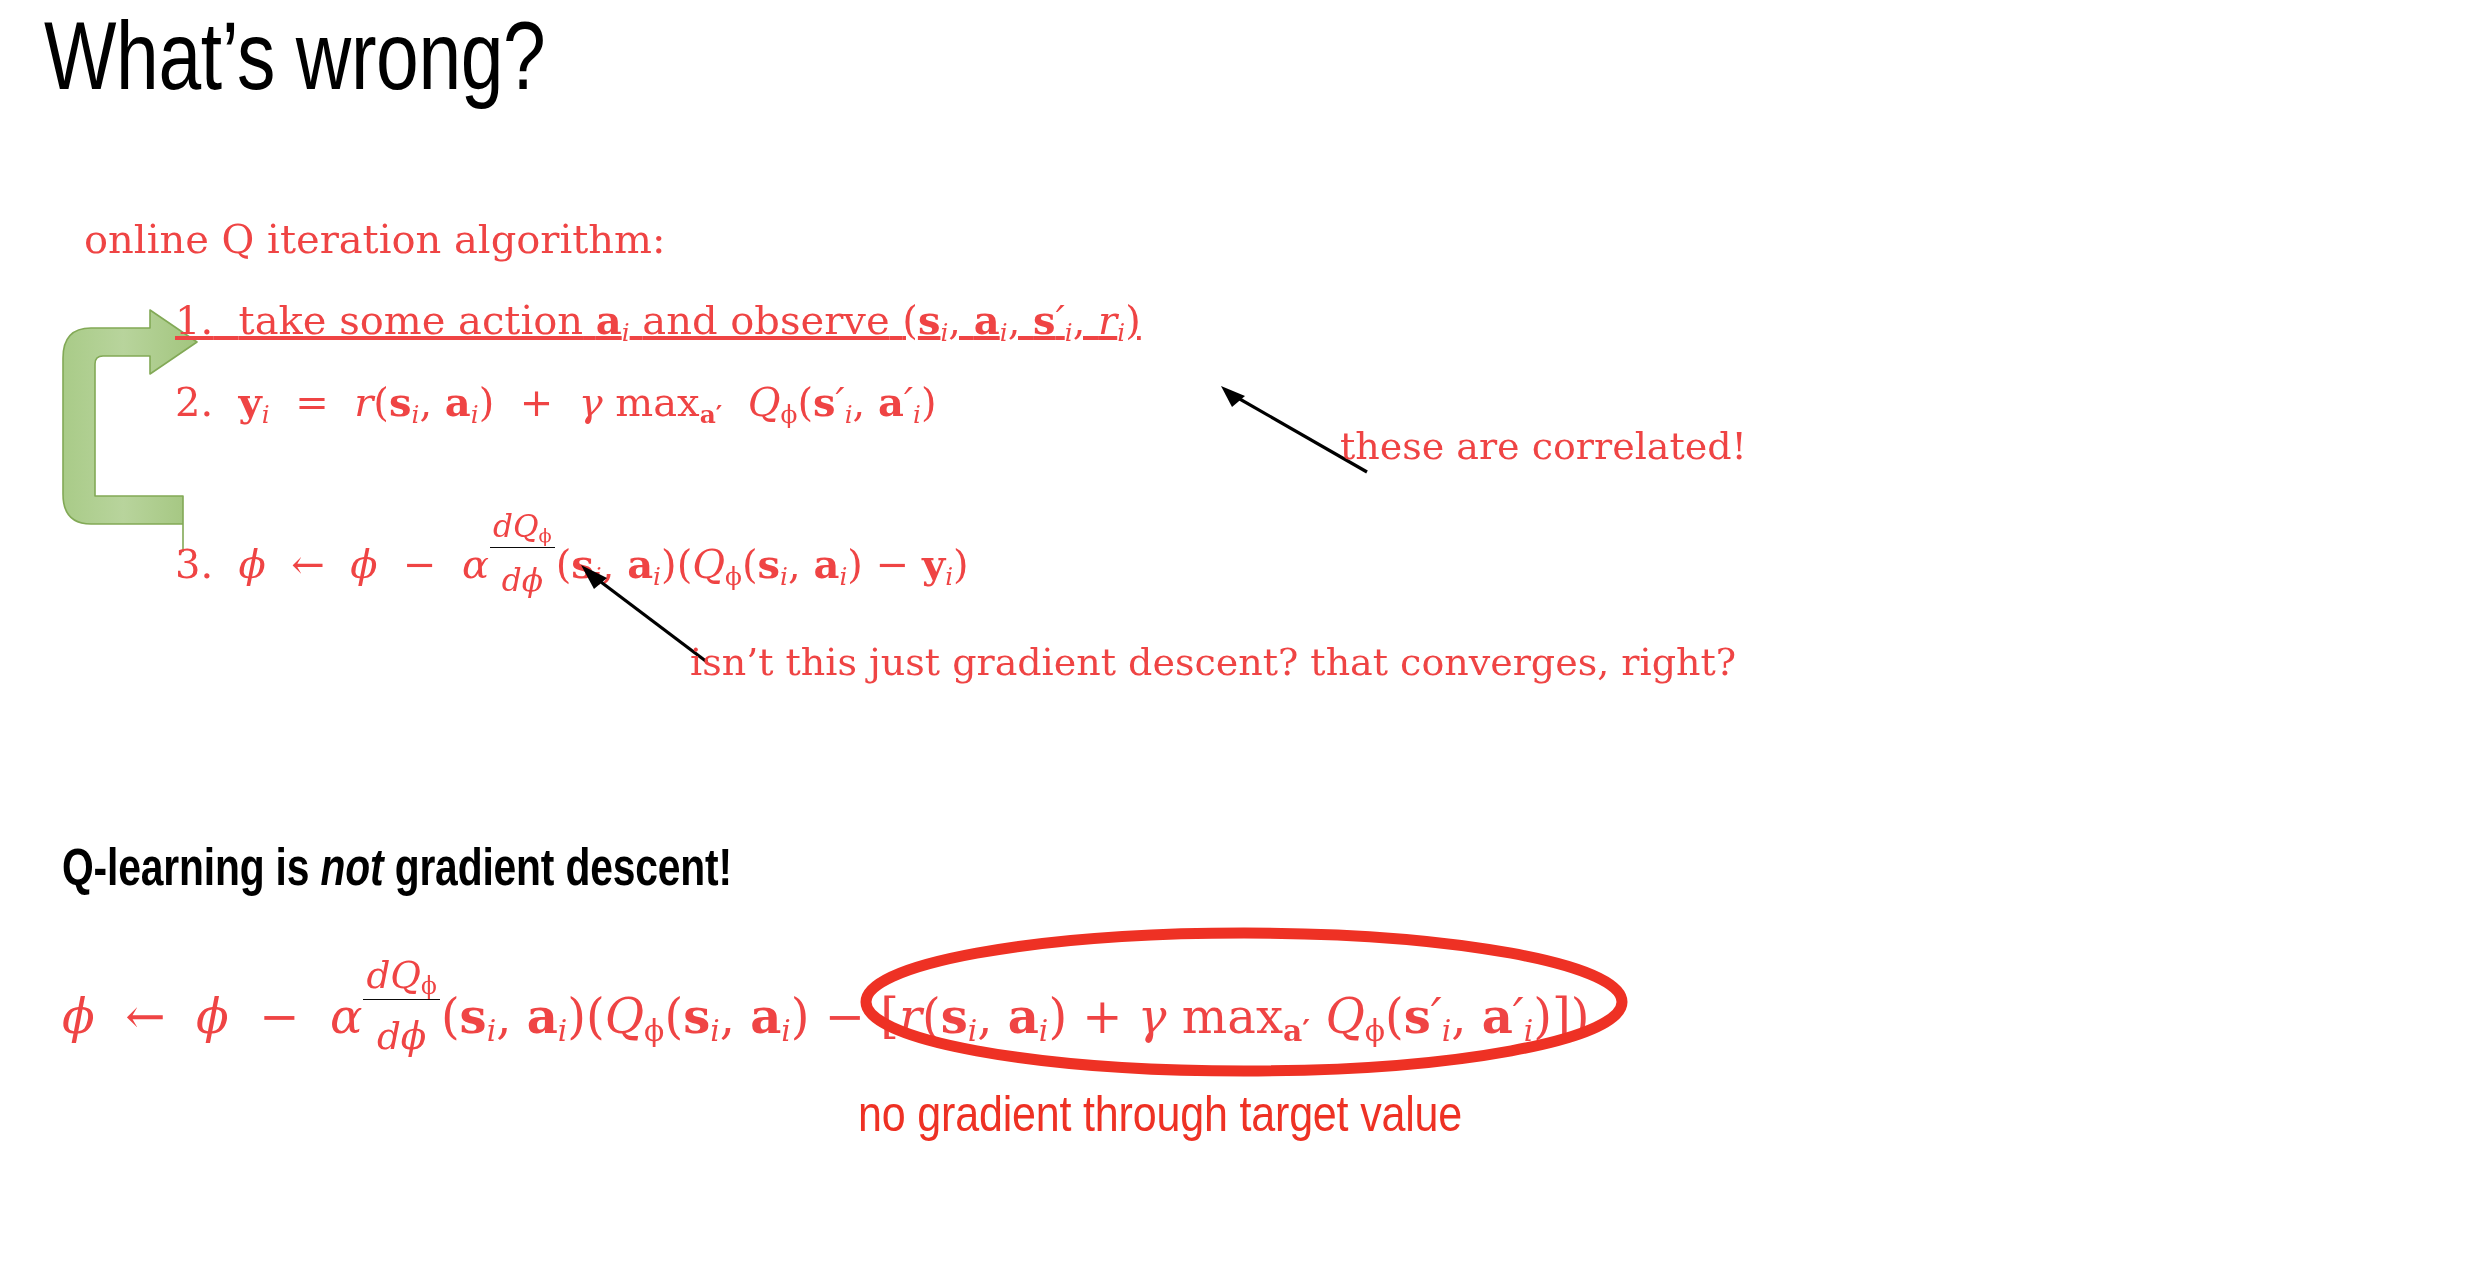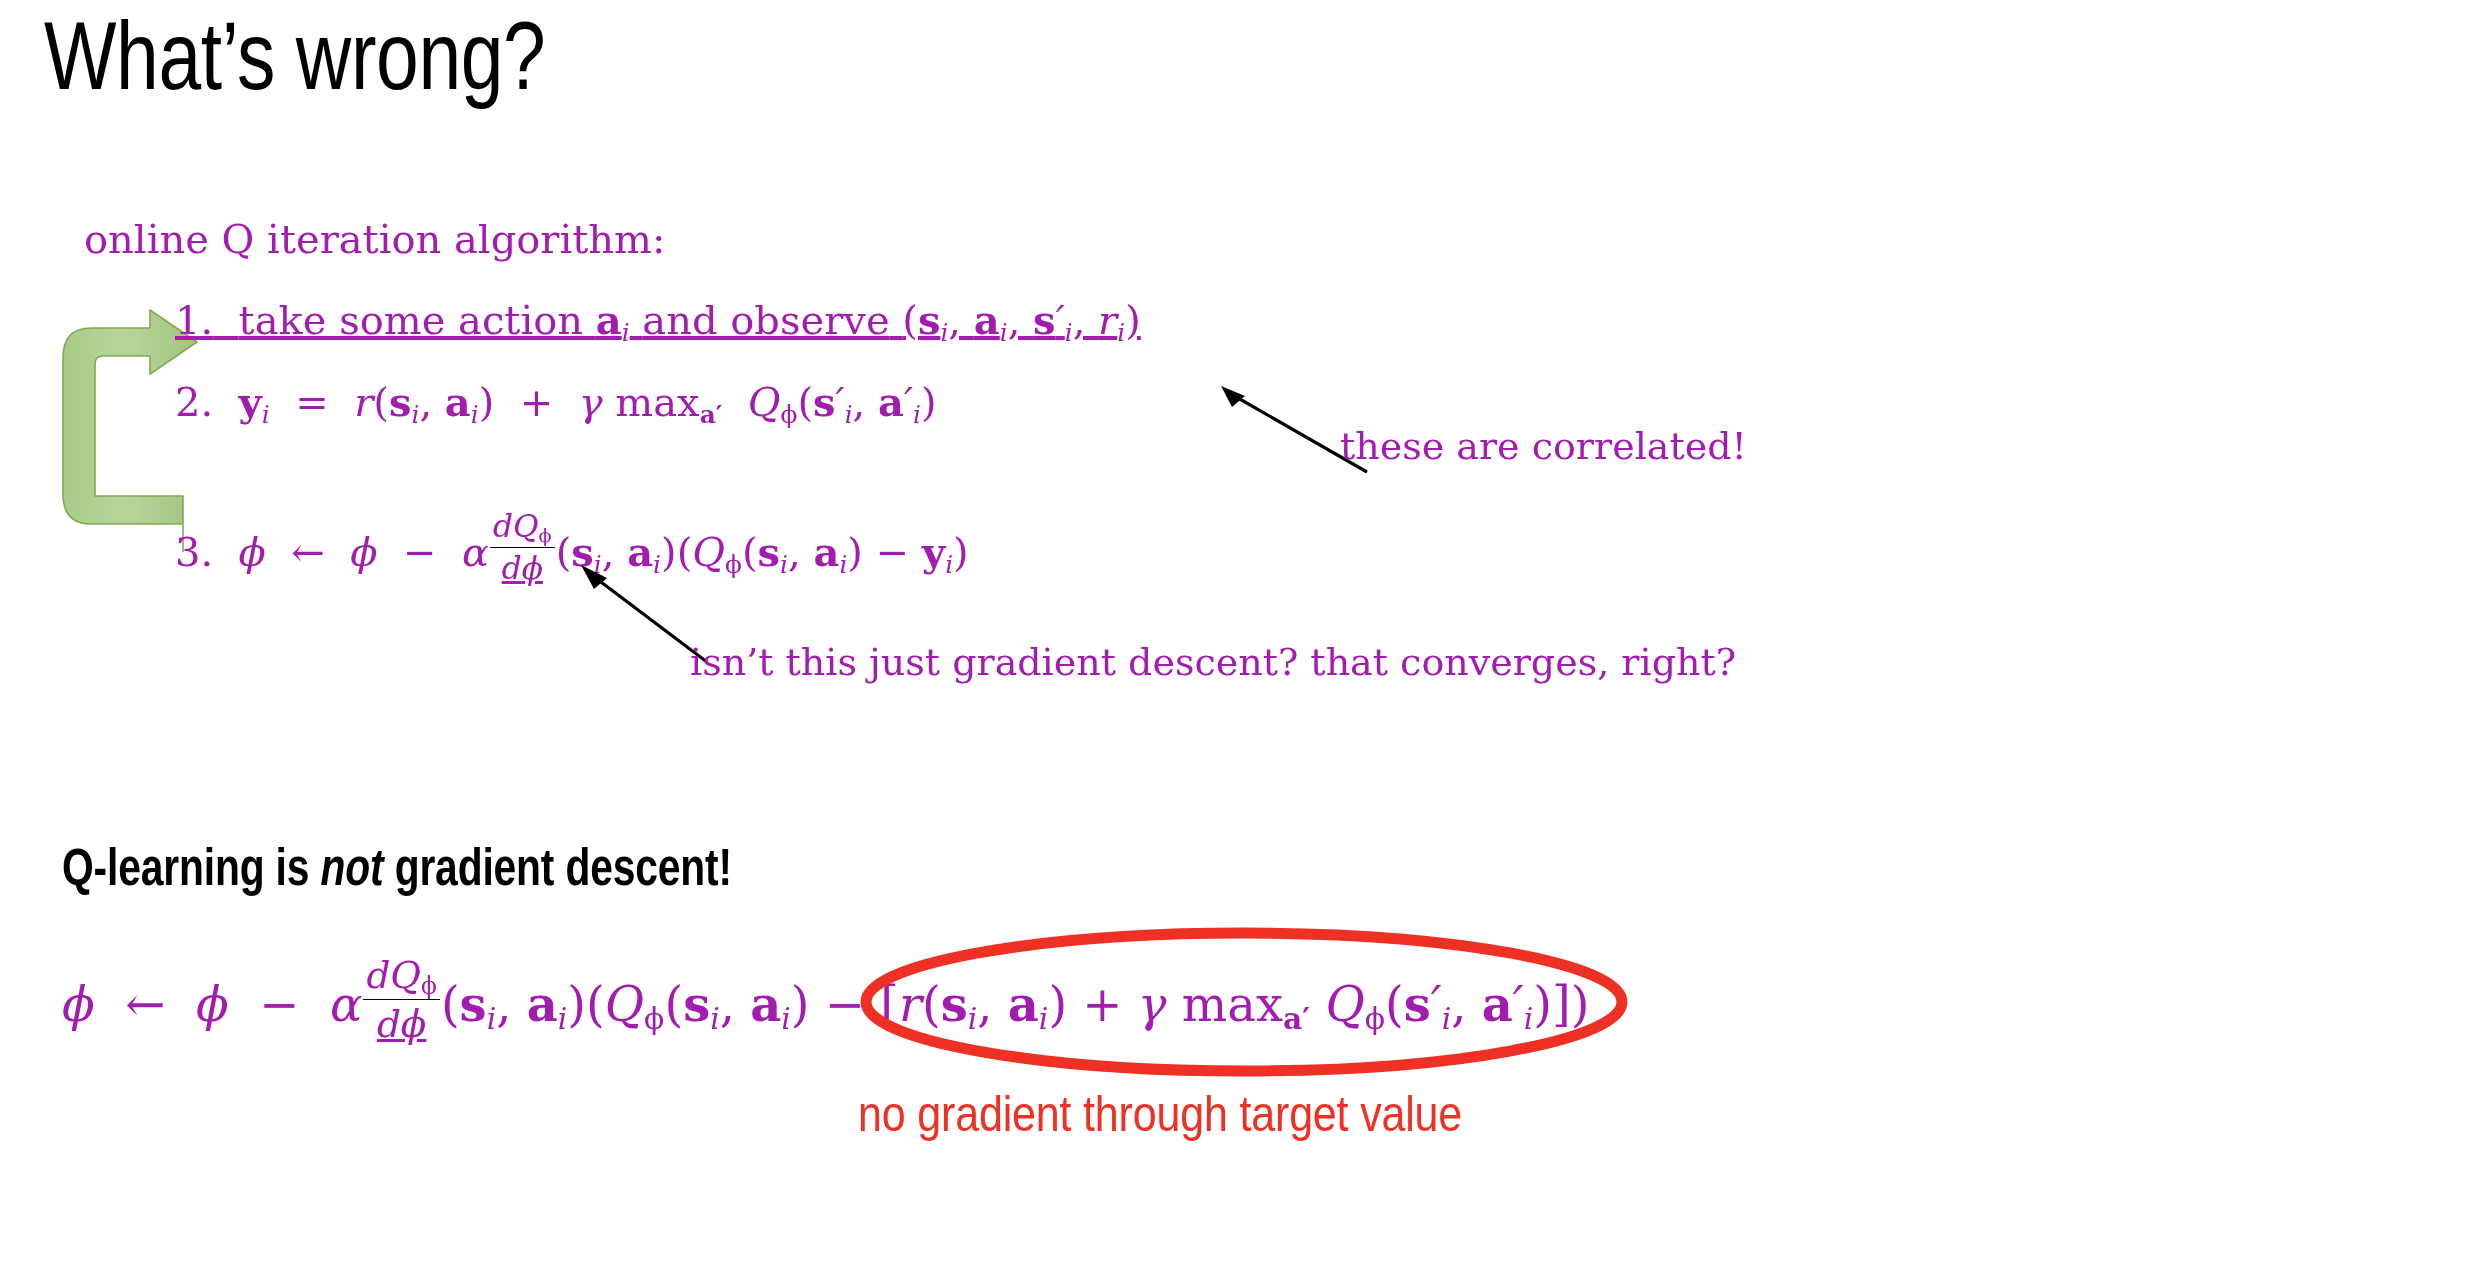--- a/index.html
+++ b/index.html
@@ -28,21 +28,21 @@
     letter-spacing: -0.5px;
     transform: scaleX(0.80);
     transform-origin: left top;
     white-space: nowrap;
     line-height: 1.25;
   }
 
   
   .serif {
     font-family: "DejaVu Serif", "Liberation Serif", serif;
-    color: #a21caf;
+    color: #ef4444;
   }
   .mathit {
     font-family: "DejaVu Serif", "Liberation Serif", serif;
     font-style: italic;
   }
   .mathbf {
     font-family: "DejaVu Serif", "Liberation Serif", serif;
     font-weight: 700;
     font-style: normal;
   }
@@ -61,21 +61,21 @@
   
   .frac {
     display: inline-block;
     vertical-align: -0.42em;
     text-align: center;
     font-size: 0.78em;
     line-height: 1.08;
     margin: 0 1px;
   }
   .frac .num { display: block; padding: 0 3px; }
-  .frac .den { display: block; border-top: 1.6px solid #0a0a0a; padding: 4px 3px; text-decoration: underline; }
+  .frac .den { display: block; border-top: 1.6px solid #0a0a0a; padding: 16px 3px; }
 
   #algo-header {
     position: absolute;
     left: 84px;
     top: 216px;
     font-size: 40px;
     white-space: nowrap;
   }
   .algo-step {
     position: absolute;

